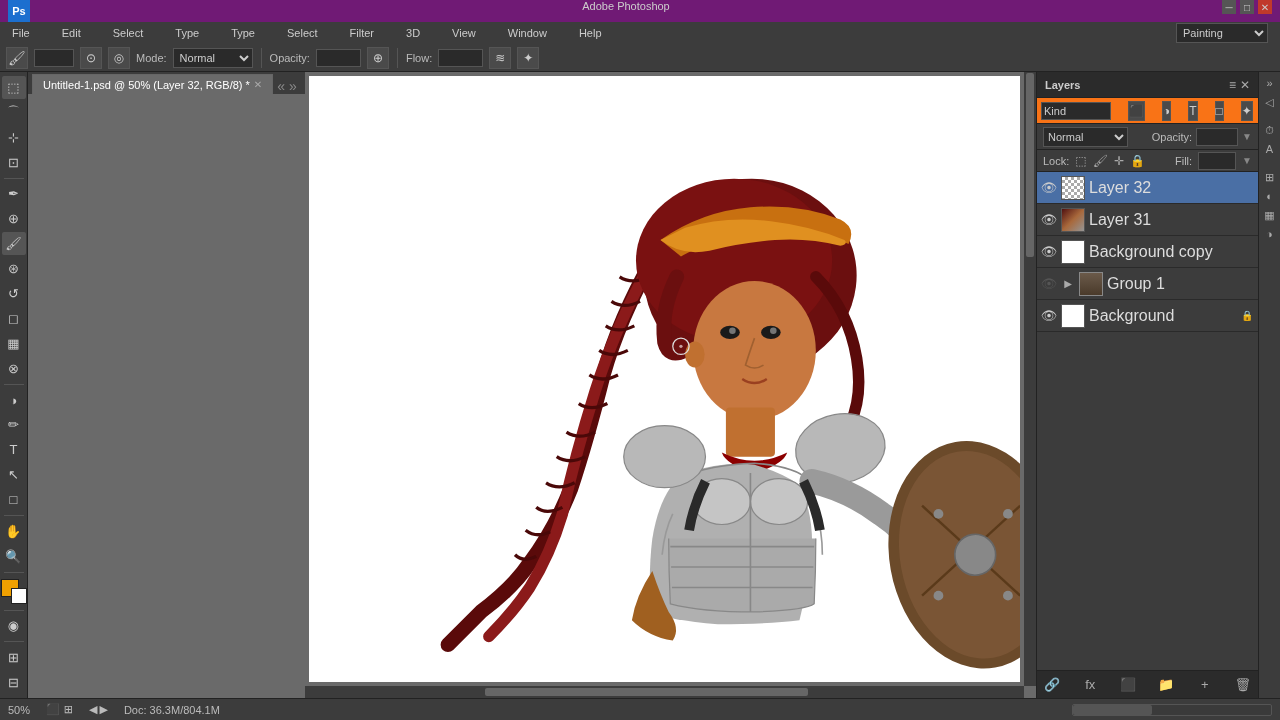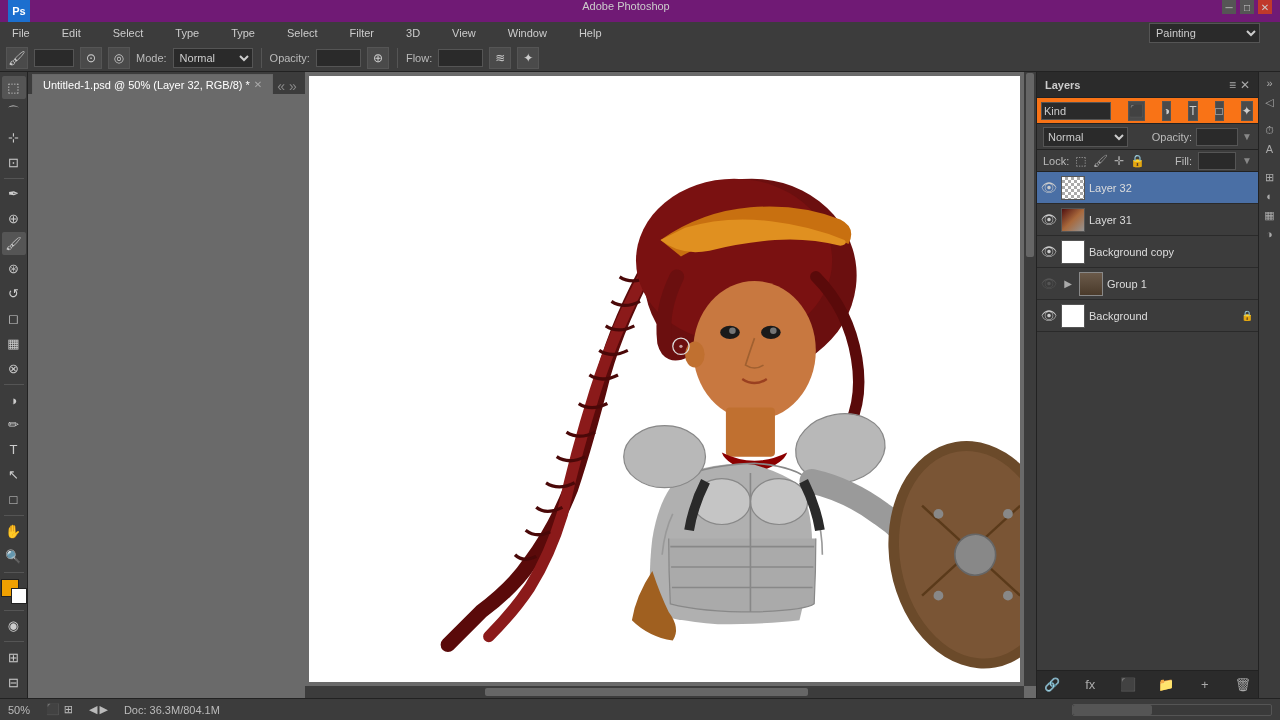--- a/index.html
+++ b/index.html
@@ -348,21 +348,21 @@
     }
     .layer-thumb.checker {
       background-image: linear-gradient(45deg, #aaa 25%, transparent 25%),
                         linear-gradient(-45deg, #aaa 25%, transparent 25%),
                         linear-gradient(45deg, transparent 75%, #aaa 75%),
                         linear-gradient(-45deg, transparent 75%, #aaa 75%);
       background-size: 6px 6px;
       background-position: 0 0, 0 3px, 3px -3px, -3px 0px;
       background-color: #fff;
     }
-    .layer-name { font-size: 11px; color: #ddd; flex: 1; }
+    .layer-name { font-size: 16px; color: #ddd; flex: 1; }
     .layer-lock-icon { font-size: 10px; color: #888; }
     .layer-arrow {
       width: 14px; height: 14px;
       display: flex; align-items: center; justify-content: center;
       font-size: 10px; color: #aaa;
     }
 
     #layers-bottom {
       height: 28px;
       background: #2b2b2b;
@@ -429,21 +429,21 @@
   <div class="menu-item">Select</div>
   <div class="menu-item">Type</div>
   <div class="menu-item">Type</div>
   <div class="menu-item">Select</div>
   <div class="menu-item">Filter</div>
   <div class="menu-item">3D</div>
   <div class="menu-item">View</div>
   <div class="menu-item">Window</div>
   <div class="menu-item">Help</div>
   <div style="flex:1"></div>
-  <select class="opt-select" style="width:111px; margin-right:16px;">
+  <select class="opt-select" style="width:92px; margin-right:8px;">
     <option>Painting</option>
   </select>
 </div>
 
 <div id="optionsbar">
   <div class="opt-icon" style="font-size:14px;">🖌</div>
   <input class="opt-input" type="text" style="">
   <div class="opt-icon">⊙</div>
   <div class="opt-icon">◎</div>
   <span class="opt-label">Mode:</span>

